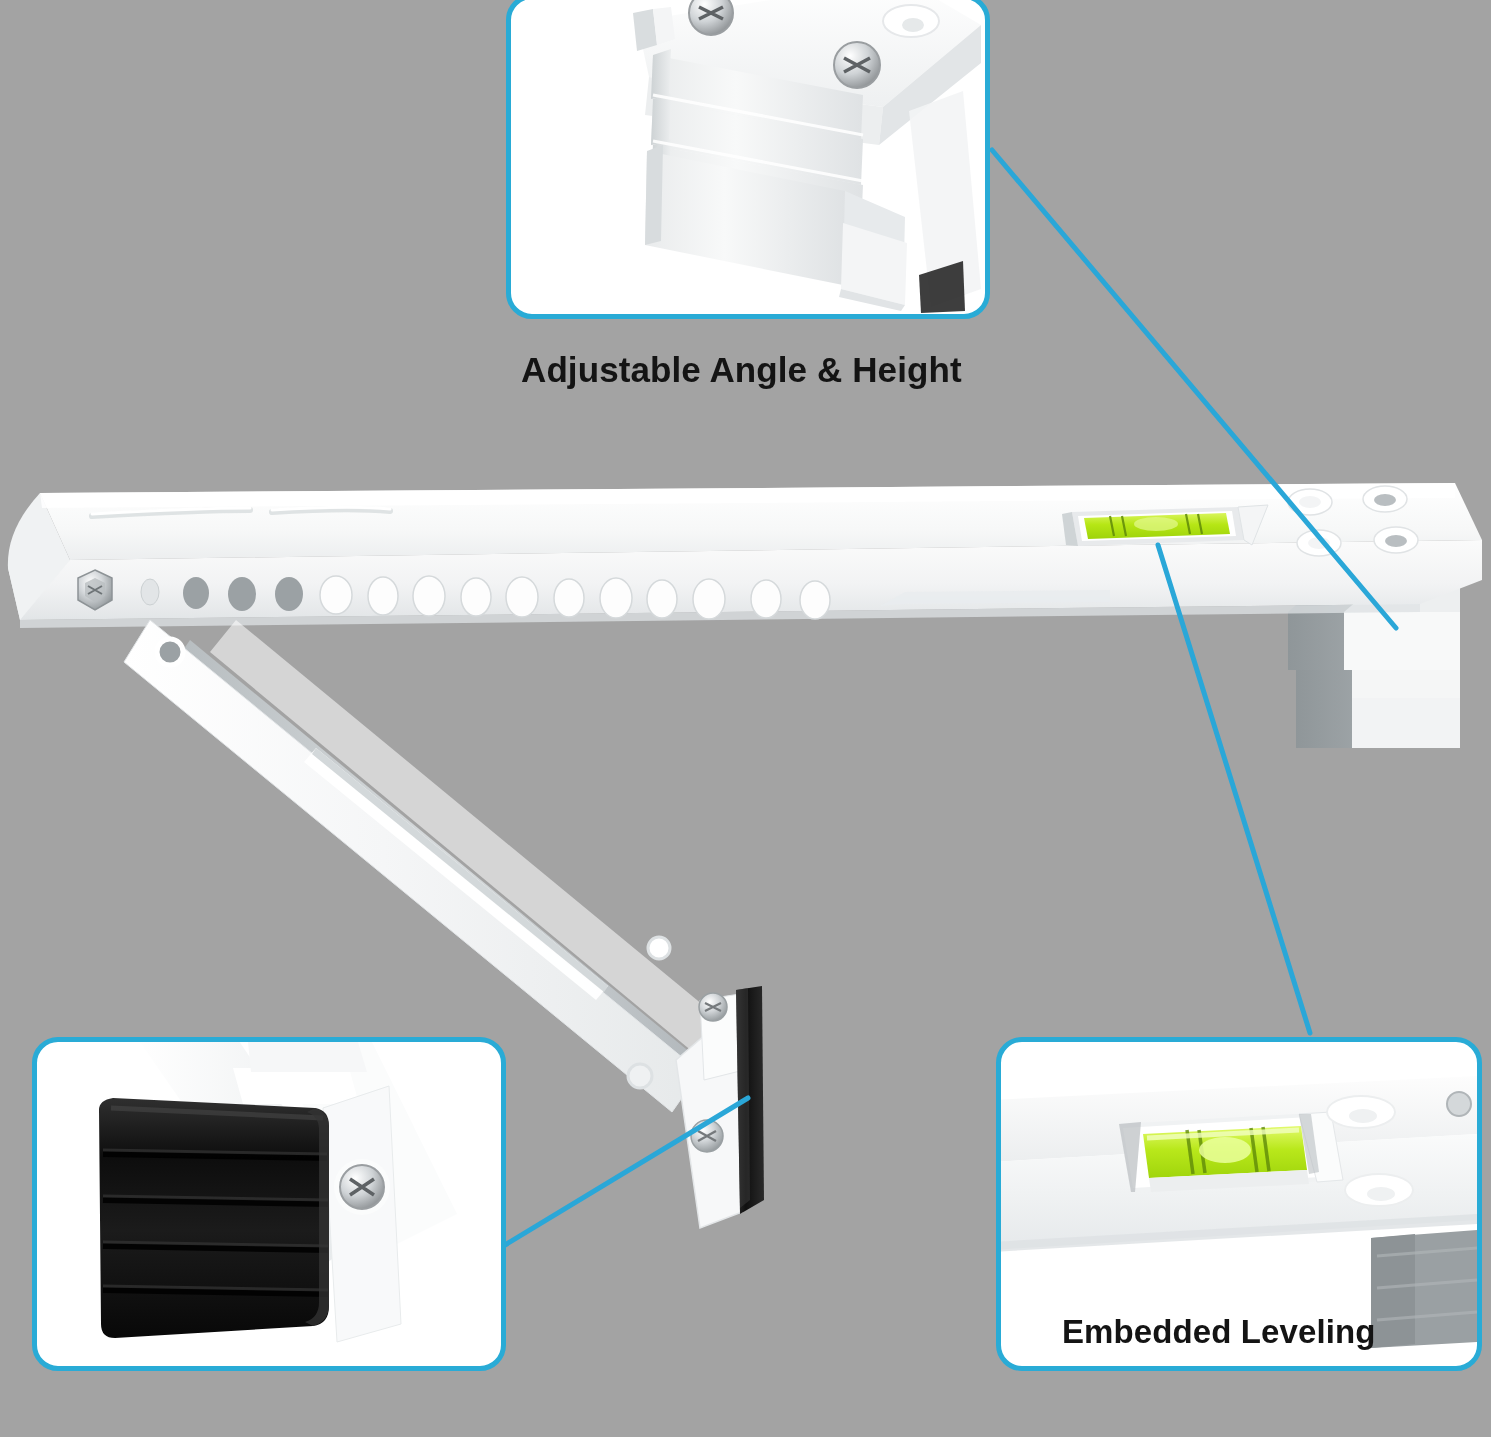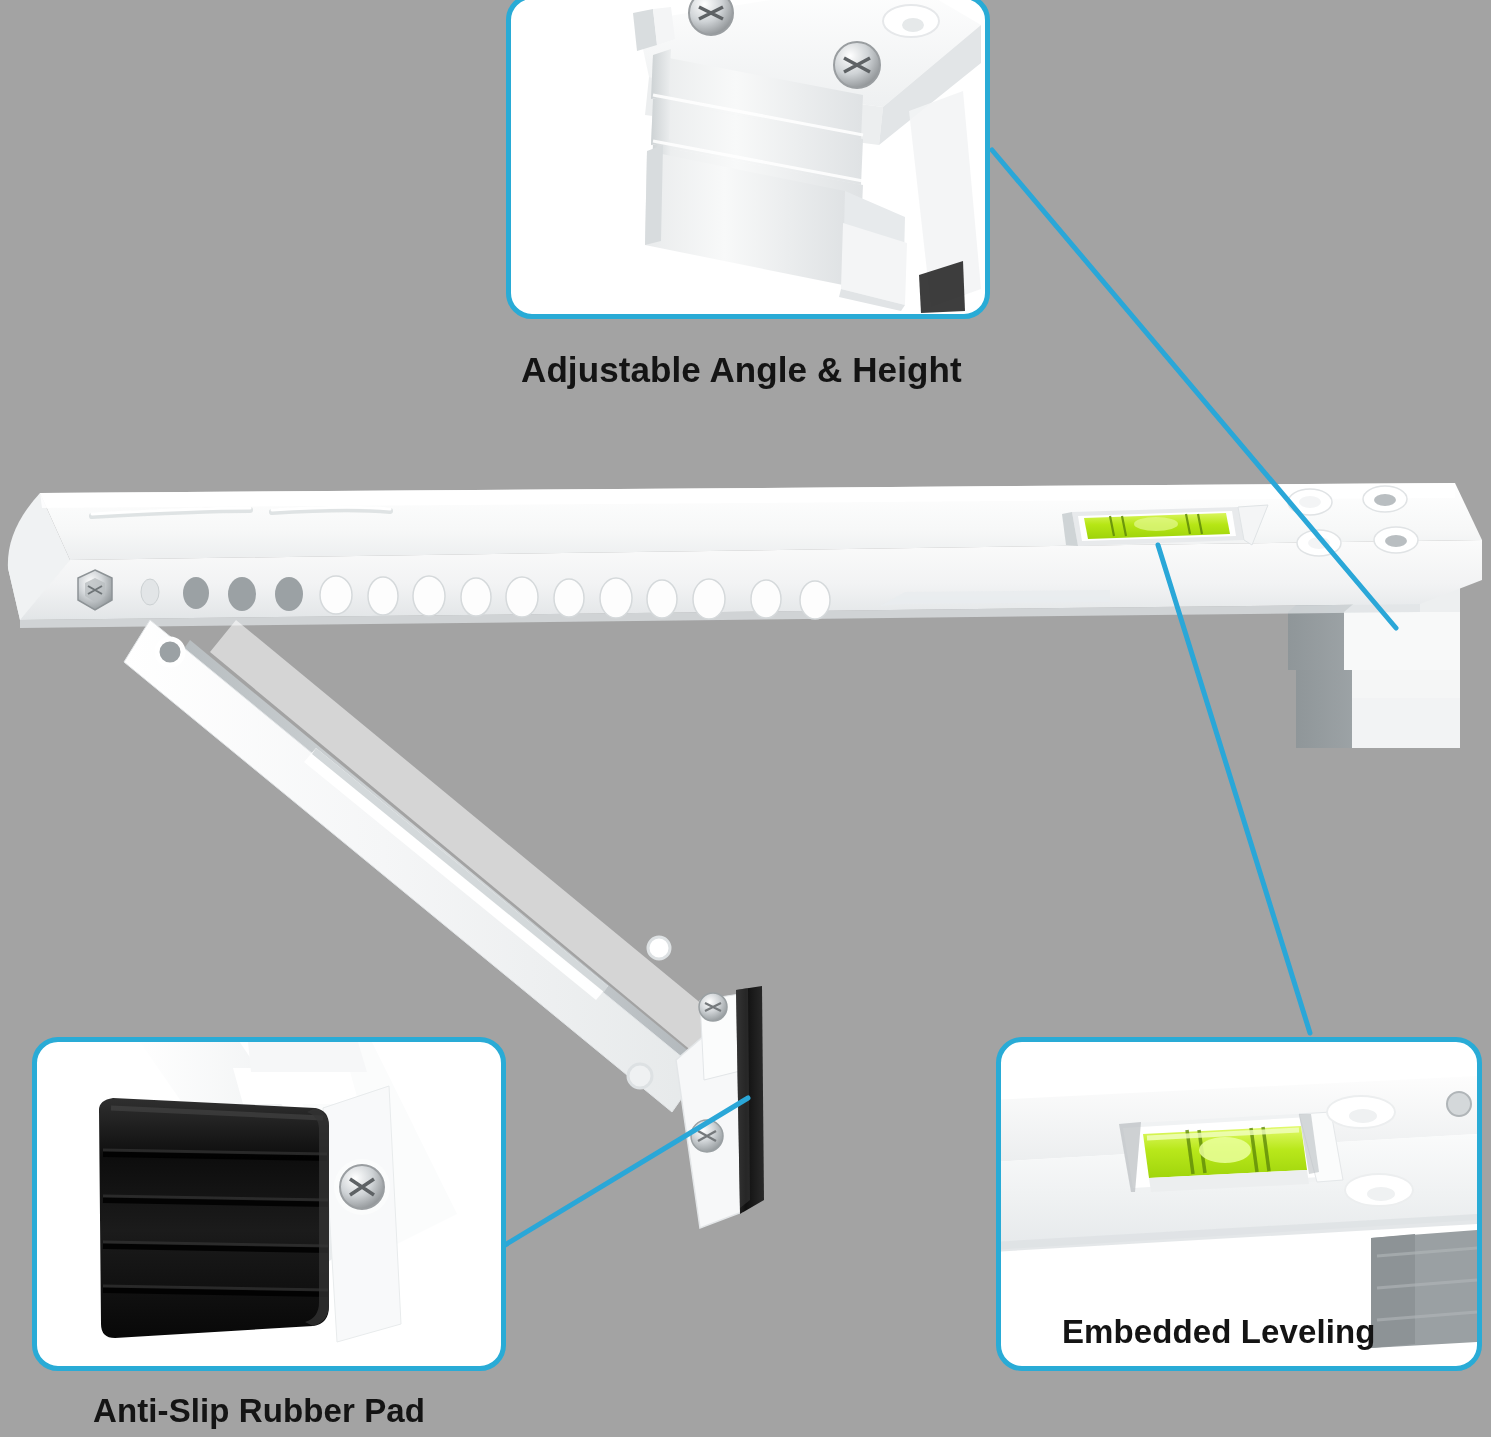--- a/index.html
+++ b/index.html
@@ -337,21 +337,20 @@
 
       <path d="M278 66 Q292 70 292 86 L292 262 Q292 280 276 284 L268 280 Q282 276 282 260 L282 88 Q282 74 270 70 Z" fill="#343434" opacity="0.75"></path>
 
       <g>
         <circle cx="325" cy="145" r="28" fill="#fbfcfc"></circle>
         <circle cx="325" cy="145" r="22" fill="url(#scrW2)" stroke="#9a9ea1" stroke-width="2"></circle>
         <path d="M313 137 L337 153 M313 153 L337 137" stroke="#5e6265" stroke-width="3.5"></path>
       </g>
     </svg>
   </div>
-  <div class="callout-label" id="label-left">Anti-Slip Rubber Pad</div>
 
   <div class="callout-frame" id="callout-right">
     <svg class="inset-svg" width="476" height="324" viewBox="0 0 476 324">
       <defs>
         <linearGradient id="barTop2" x1="0" y1="0" x2="0" y2="1">
           <stop offset="0%" stop-color="#fdfdfd"></stop>
           <stop offset="100%" stop-color="#eceeef"></stop>
         </linearGradient>
         <linearGradient id="barFace2" x1="0" y1="0" x2="0" y2="1">
           <stop offset="0%" stop-color="#fafbfb"></stop>

